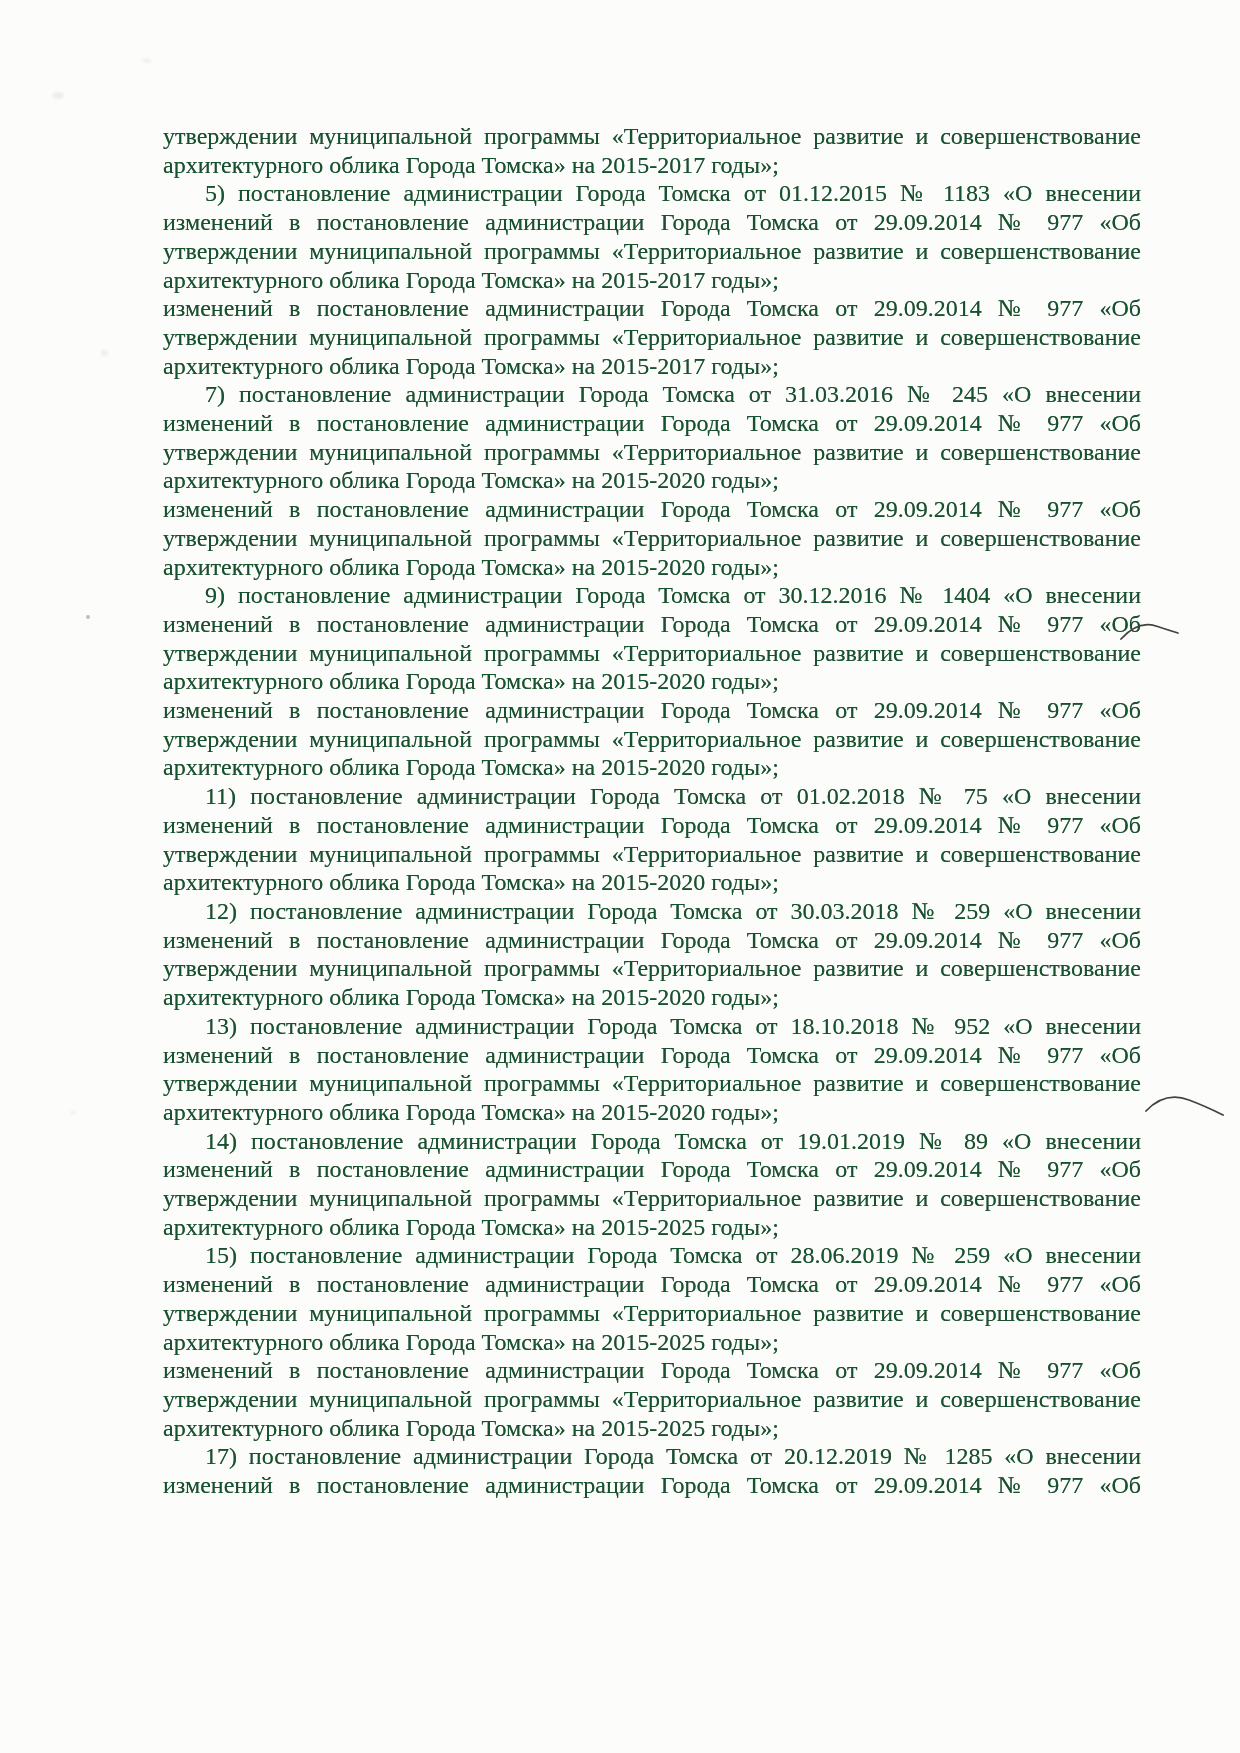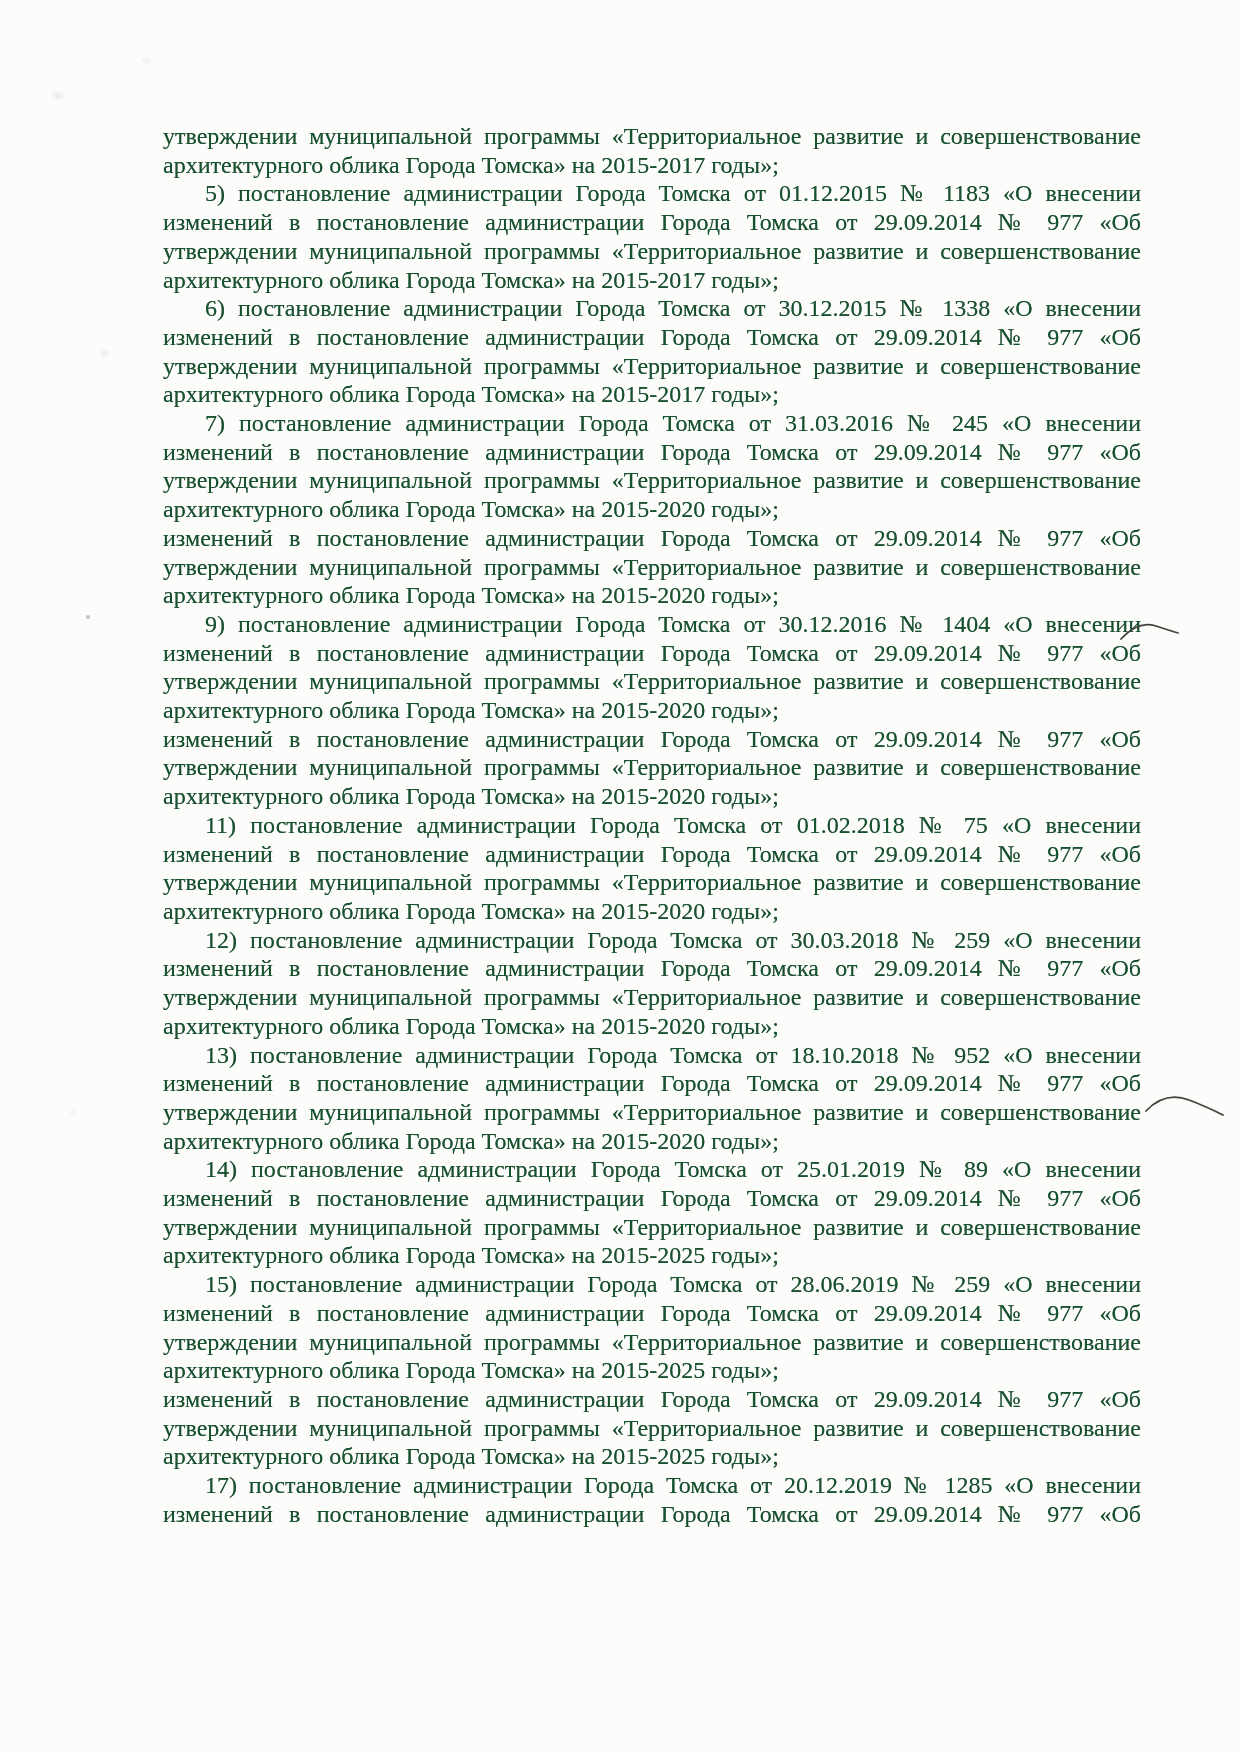--- a/index.html
+++ b/index.html
@@ -45,21 +45,20 @@
 
 <div class="page">
 
   <div class="doc" id="doc">
       <div class="line">утверждении муниципальной программы «Территориальное развитие и совершенствование</div>
       <div class="line pl">архитектурного облика Города Томска» на 2015-2017 годы»;</div>
       <div class="line ind">5) постановление администрации Города Томска от 01.12.2015 № 1183 «О внесении</div>
       <div class="line">изменений в постановление администрации Города Томска от 29.09.2014 № 977 «Об</div>
       <div class="line">утверждении муниципальной программы «Территориальное развитие и совершенствование</div>
       <div class="line pl">архитектурного облика Города Томска» на 2015-2017 годы»;</div>
-      <div class="line ind">6) постановление администрации Города Томска от 30.12.2015 № 1338 «О внесении</div>
       <div class="line">изменений в постановление администрации Города Томска от 29.09.2014 № 977 «Об</div>
       <div class="line">утверждении муниципальной программы «Территориальное развитие и совершенствование</div>
       <div class="line pl">архитектурного облика Города Томска» на 2015-2017 годы»;</div>
       <div class="line ind">7) постановление администрации Города Томска от 31.03.2016 № 245 «О внесении</div>
       <div class="line">изменений в постановление администрации Города Томска от 29.09.2014 № 977 «Об</div>
       <div class="line">утверждении муниципальной программы «Территориальное развитие и совершенствование</div>
       <div class="line pl">архитектурного облика Города Томска» на 2015-2020 годы»;</div>
       <div class="line">изменений в постановление администрации Города Томска от 29.09.2014 № 977 «Об</div>
       <div class="line">утверждении муниципальной программы «Территориальное развитие и совершенствование</div>
       <div class="line pl">архитектурного облика Города Томска» на 2015-2020 годы»;</div>
@@ -75,21 +74,21 @@
       <div class="line">утверждении муниципальной программы «Территориальное развитие и совершенствование</div>
       <div class="line pl">архитектурного облика Города Томска» на 2015-2020 годы»;</div>
       <div class="line ind">12) постановление администрации Города Томска от 30.03.2018 № 259 «О внесении</div>
       <div class="line">изменений в постановление администрации Города Томска от 29.09.2014 № 977 «Об</div>
       <div class="line">утверждении муниципальной программы «Территориальное развитие и совершенствование</div>
       <div class="line pl">архитектурного облика Города Томска» на 2015-2020 годы»;</div>
       <div class="line ind">13) постановление администрации Города Томска от 18.10.2018 № 952 «О внесении</div>
       <div class="line">изменений в постановление администрации Города Томска от 29.09.2014 № 977 «Об</div>
       <div class="line">утверждении муниципальной программы «Территориальное развитие и совершенствование</div>
       <div class="line pl">архитектурного облика Города Томска» на 2015-2020 годы»;</div>
-      <div class="line ind">14) постановление администрации Города Томска от 25.01.2019 № 89 «О внесении</div>
+      <div class="line ind">14) постановление администрации Города Томска от 19.01.2019 № 89 «О внесении</div>
       <div class="line">изменений в постановление администрации Города Томска от 29.09.2014 № 977 «Об</div>
       <div class="line">утверждении муниципальной программы «Территориальное развитие и совершенствование</div>
       <div class="line pl">архитектурного облика Города Томска» на 2015-2025 годы»;</div>
       <div class="line ind">15) постановление администрации Города Томска от 28.06.2019 № 259 «О внесении</div>
       <div class="line">изменений в постановление администрации Города Томска от 29.09.2014 № 977 «Об</div>
       <div class="line">утверждении муниципальной программы «Территориальное развитие и совершенствование</div>
       <div class="line pl">архитектурного облика Города Томска» на 2015-2025 годы»;</div>
       <div class="line">изменений в постановление администрации Города Томска от 29.09.2014 № 977 «Об</div>
       <div class="line">утверждении муниципальной программы «Территориальное развитие и совершенствование</div>
       <div class="line pl">архитектурного облика Города Томска» на 2015-2025 годы»;</div>

